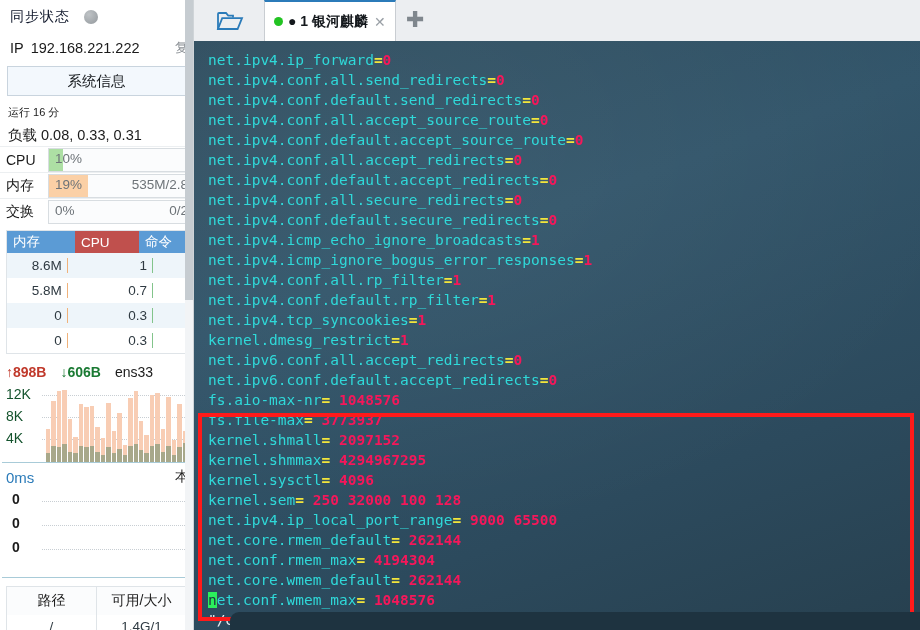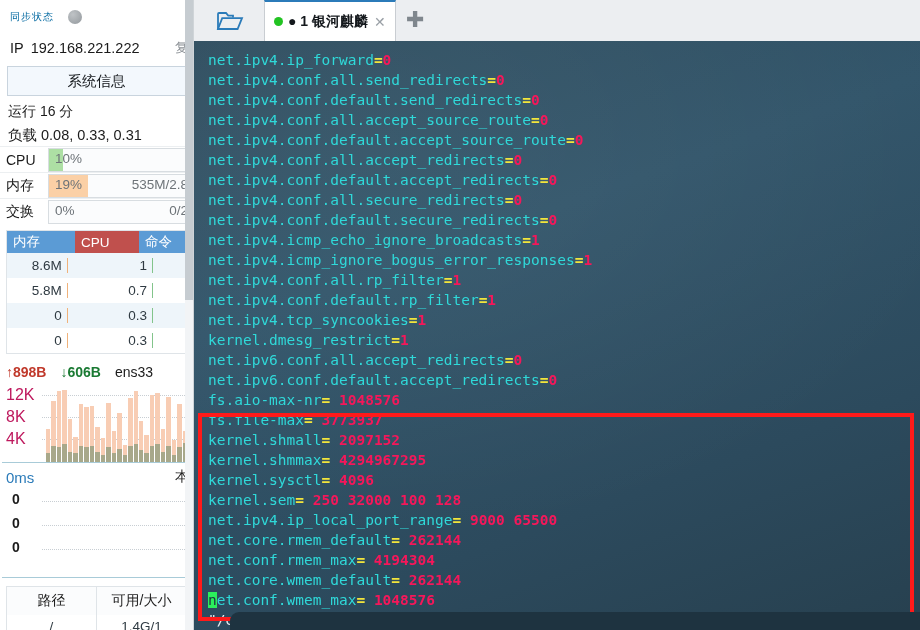--- a/index.html
+++ b/index.html
@@ -12,37 +12,37 @@
 
   
   #sidebar{
     position:absolute;left:0;top:0;width:193px;height:630px;
     background:#ffffff;overflow:hidden;
     border-right:1px solid #cfd4d8;
     font-size:13px;color:#2b2b2b;
   }
   .sb-row{display:flex;align-items:center;}
   #sync-row{height:34px;padding:0 0 0 10px;}
-  #sync-label{font-size:10px;color:#0369a1;letter-spacing:1px;}
+  #sync-label{font-size:14px;color:#0f172a;letter-spacing:1px;}
   #sync-dot{
     width:14px;height:14px;border-radius:50%;
     background:radial-gradient(circle at 35% 32%, #bfc3c6 0%, #a0a5a9 70%, #8f9499 100%);
     margin-left:14px;
   }
   #ip-row{height:28px;padding:0 0 0 10px;font-size:14.5px;color:#1b1b1b;}
   #ip-label{margin-right:7px;}
   #ip-copy{margin-left:auto;color:#8a8f94;font-size:13px;padding-right:2px;
            overflow:hidden;width:16px;white-space:nowrap;}
   #sysinfo-btn{
     margin:4px 7px 0 7px;height:28px;
     background:#f3f8fd;border:1px solid #c9d4de;
     display:flex;align-items:center;justify-content:center;
     font-size:14.5px;color:#14181c;cursor:pointer;
   }
-  #uptime-row{height:24px;padding:4px 0 0 8px;font-size:14px;color:#1b1b1b;}
+  #uptime-row{height:24px;padding:4px 0 0 8px;font-size:11px;color:#1b1b1b;}
   #load-row{height:22px;padding:0 0 0 8px;font-size:14.5px;color:#1b1b1b;}
   #load-key{margin-right:4px;}
 
   .meter-row{display:flex;align-items:center;height:25px;padding-left:6px;
              border-top:1px solid #eceff1;}
   .meter-name{width:42px;font-size:14px;color:#1b1b1b;flex:0 0 auto;}
   .meter-bar{
     position:relative;flex:1 1 auto;height:22px;margin-right:0;
     border:1px solid #d8dde1;background:#fbfcfd;overflow:hidden;
   }
@@ -63,21 +63,21 @@
   .pc.mem{width:62px;text-align:right;padding-right:5px;border-right:1px solid #f0b27a;}
   .pc.cpu{width:58px;text-align:right;padding-right:5px;border-right:1px solid #82c48b;}
   .pc.cmd{flex:1;padding-left:5px;overflow:hidden;white-space:nowrap;}
 
   
   #net-hdr{display:flex;align-items:center;height:24px;padding-left:6px;margin-top:6px;font-size:14px;}
   #net-up{color:#c0392b;font-weight:bold;margin-right:14px;}
   #net-down{color:#1a7a33;font-weight:bold;margin-right:14px;}
   #net-if{color:#1b1b1b;font-size:14px;}
   #net-chart{position:relative;height:78px;margin:0 2px 0 2px;border-bottom:1px solid #a8cbd8;}
-  .ylab{position:absolute;left:4px;font-size:16px;color:#be185d;}
+  .ylab{position:absolute;left:4px;font-size:14px;color:#14532d;}
   .gridline{position:absolute;left:40px;right:4px;border-top:1px dotted #c8ced3;}
   #bars{position:absolute;left:44px;right:4px;bottom:0;top:4px;display:flex;align-items:flex-end;gap:1px;}
   .barpair{position:relative;flex:1 1 auto;height:100%;}
   .bo{position:absolute;bottom:0;left:0;right:0;background:#f8cdb4;}
   .bi{position:absolute;bottom:0;left:0;right:0;background:#a8a88a;}
 
   
   #lat-hdr{display:flex;align-items:center;height:24px;padding-left:6px;margin-top:2px;}
   #lat-val{color:#2b7bb9;font-size:15px;}
   #lat-right{margin-left:auto;font-size:14px;color:#1b1b1b;padding-right:4px;}

